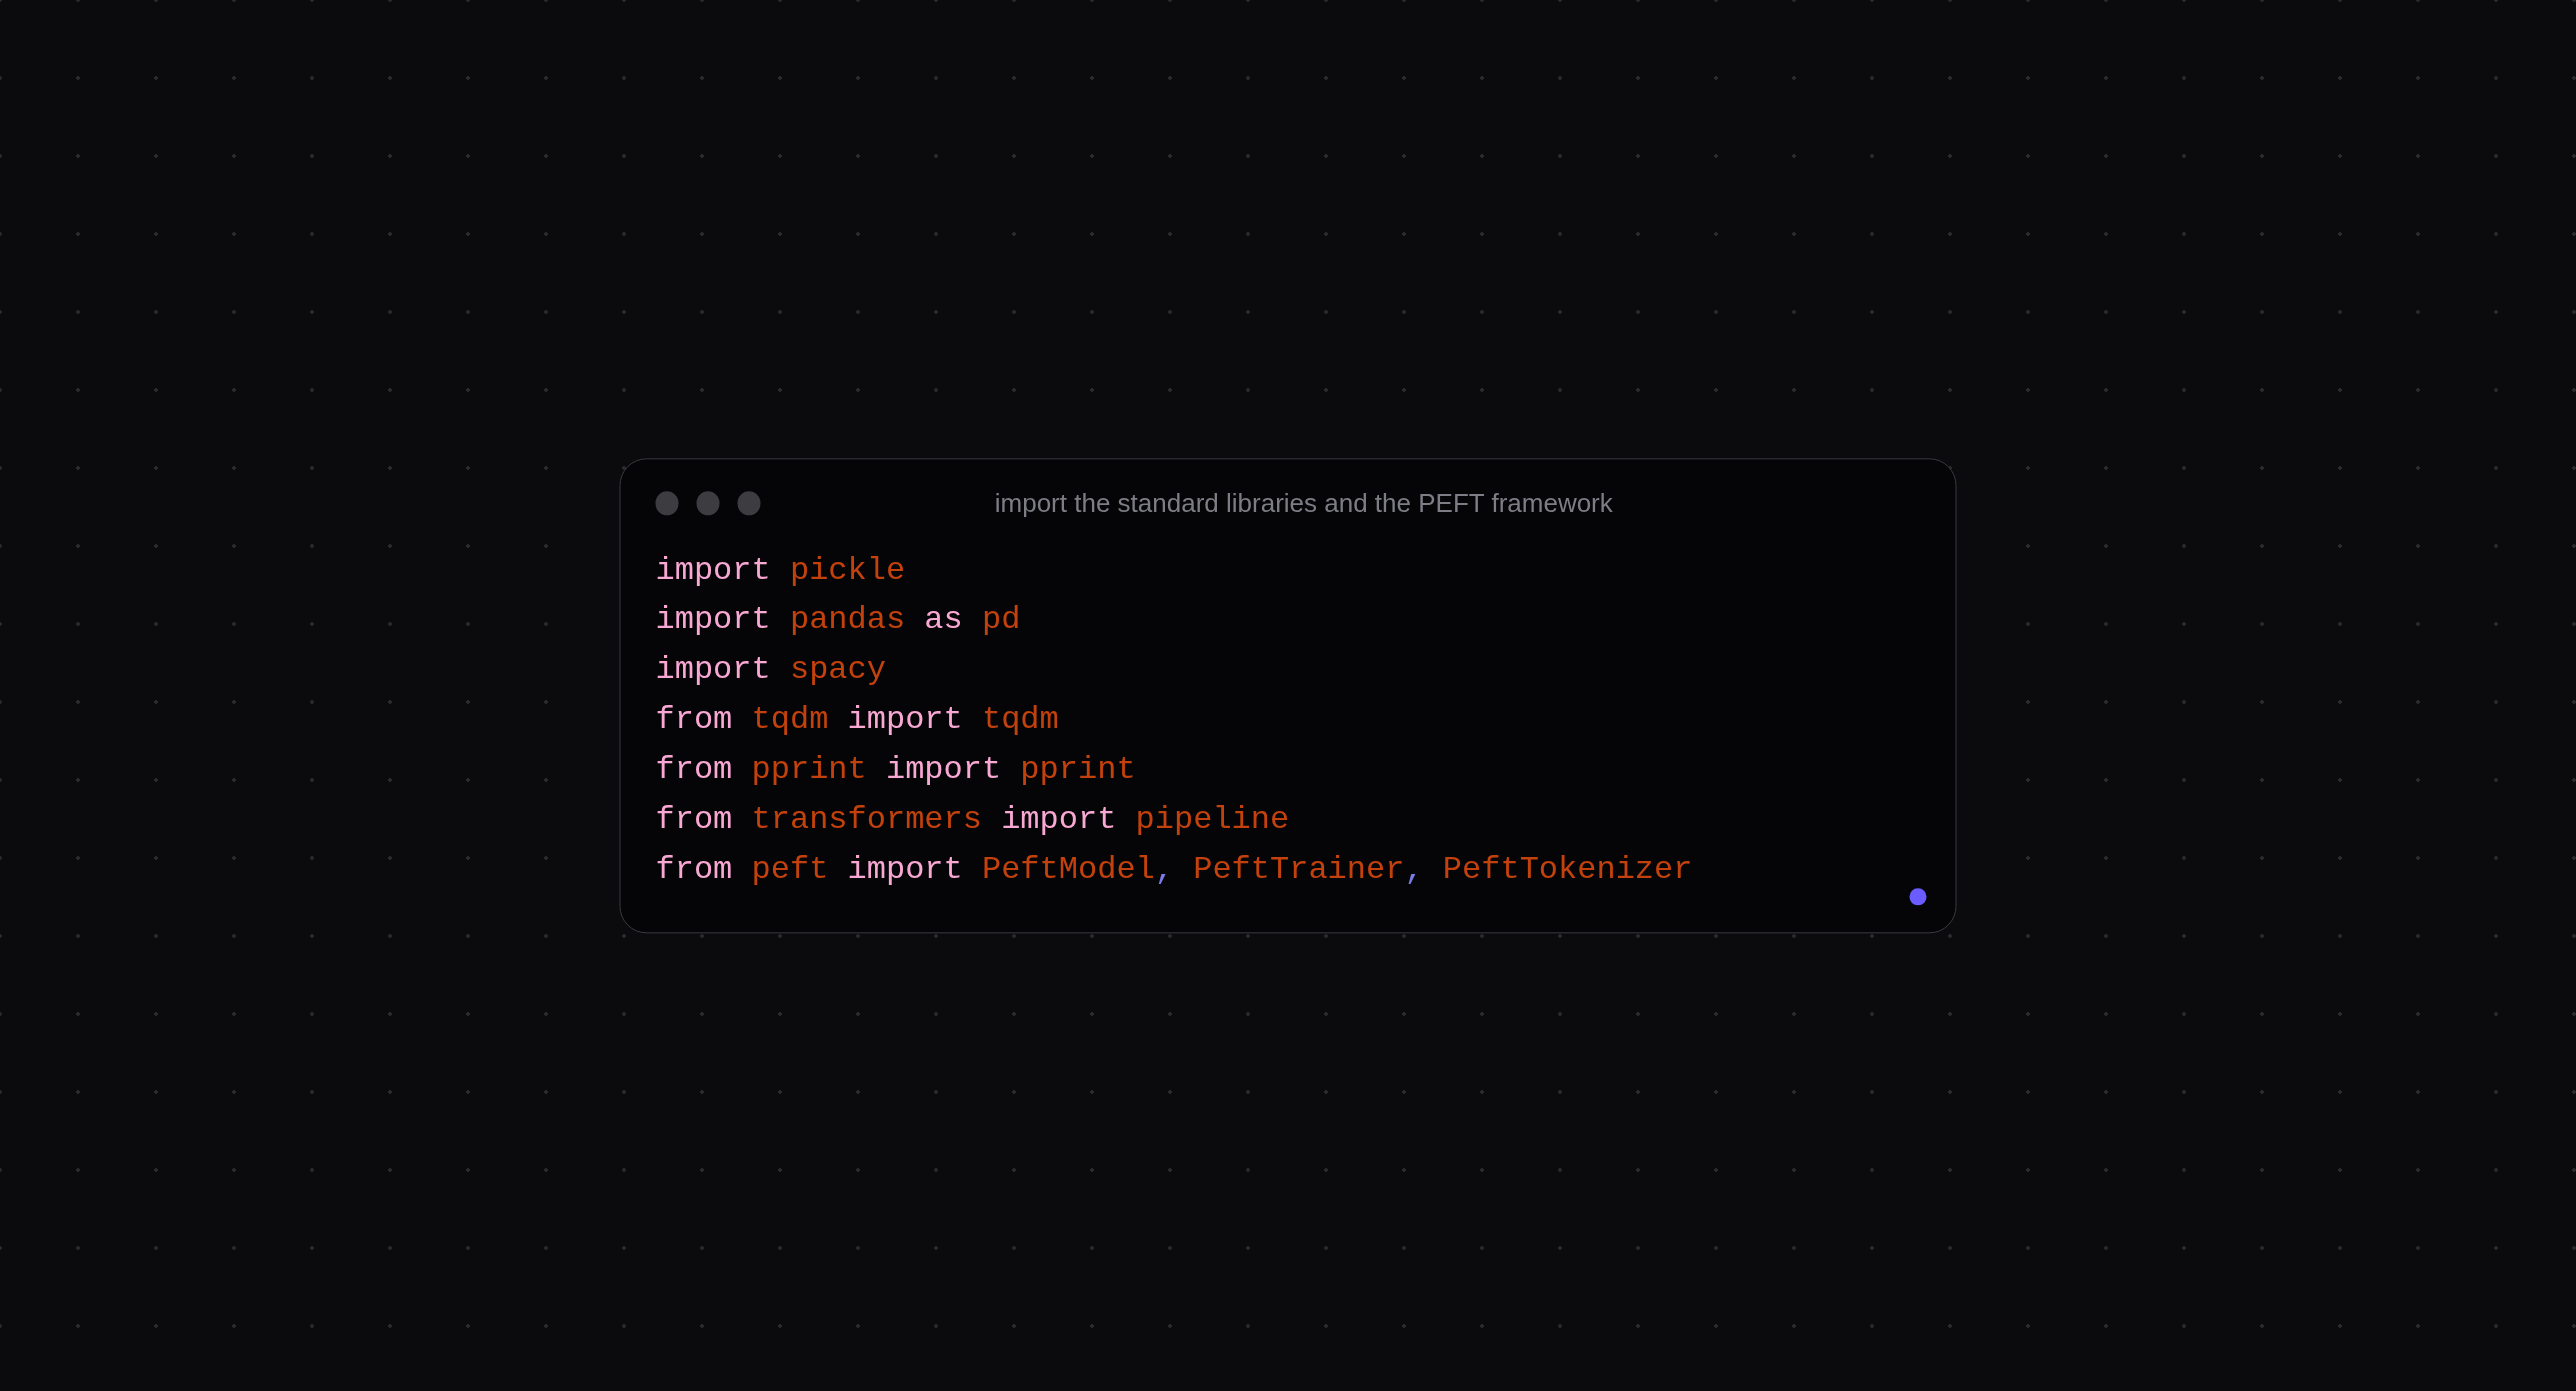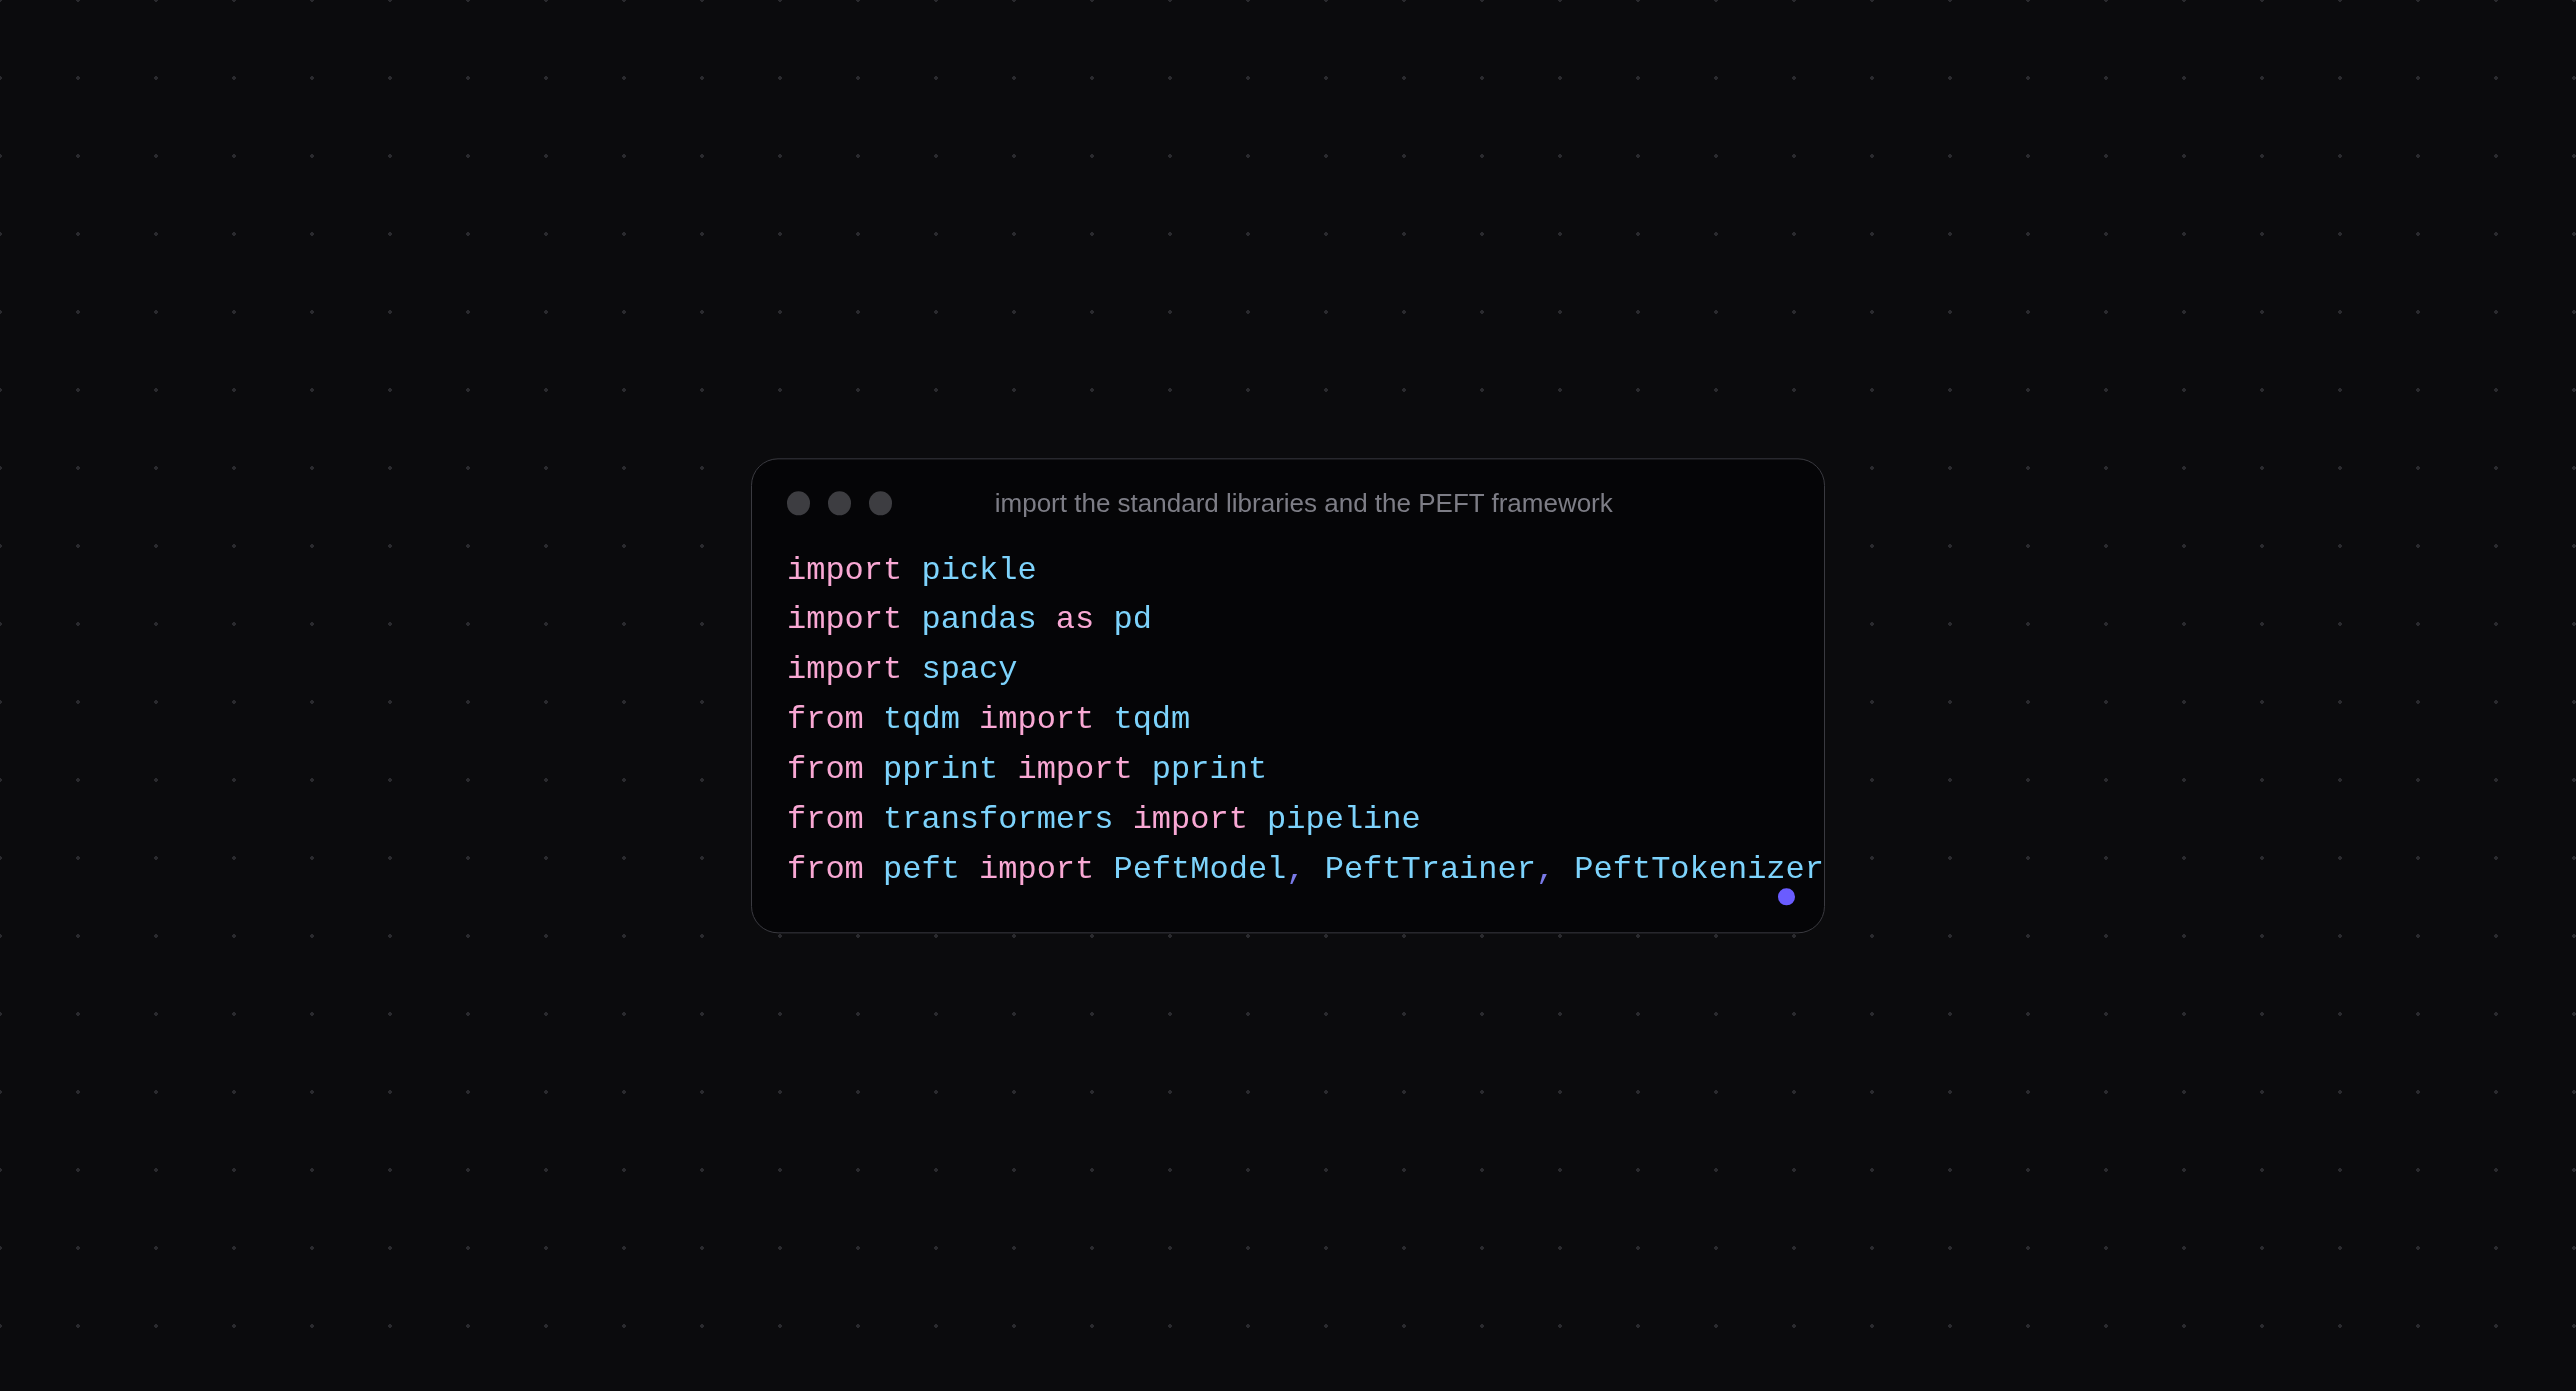--- a/index.html
+++ b/index.html
@@ -15,21 +15,21 @@
     background-color: #0b0b0d;
     background-image: radial-gradient(circle, #2a2a2e 1.9px, transparent 1.9px);
     background-size: 78px 78px;
     background-position: 39px 39px;
   }
   .window {
     position: absolute;
     left: 50%;
     top: 50%;
     transform: translate(-50%, -50%);
-    width: 1074px;
+    width: 1337px;
     background: #050507;
     border: 1.5px solid #3a3a40;
     border-radius: 27px;
     padding: 29px 35px 37px 35px;
   }
   .titlebar {
     display: flex;
     align-items: center;
     gap: 23.4px;
     margin-bottom: 27px;
@@ -53,21 +53,21 @@
     margin-left: -97px; 
   }
   .code {
     font-family: "SF Mono", ui-monospace, Menlo, Consolas, "Liberation Mono", monospace;
     font-size: 32px;
     line-height: 1.56;
     color: #f3f3f5;
     white-space: pre;
   }
   .tok-kw { color: #f9a8d4; }
-  .tok-id { color: #7dd3fc; }
+  .tok-id { color: #c2410c; }
   .tok-punc { color: #7a7ae8; }
   .cursor-dot {
     position: absolute;
     right: 29px;
     bottom: 27px;
     width: 16.6px;
     height: 16.6px;
     border-radius: 50%;
     background: #6a5cff;
   }

